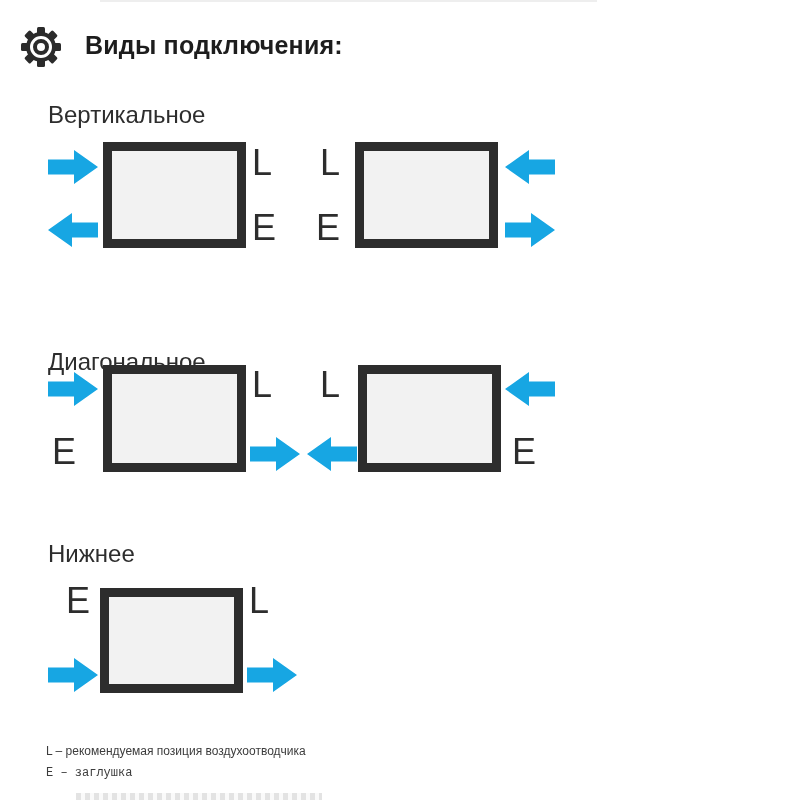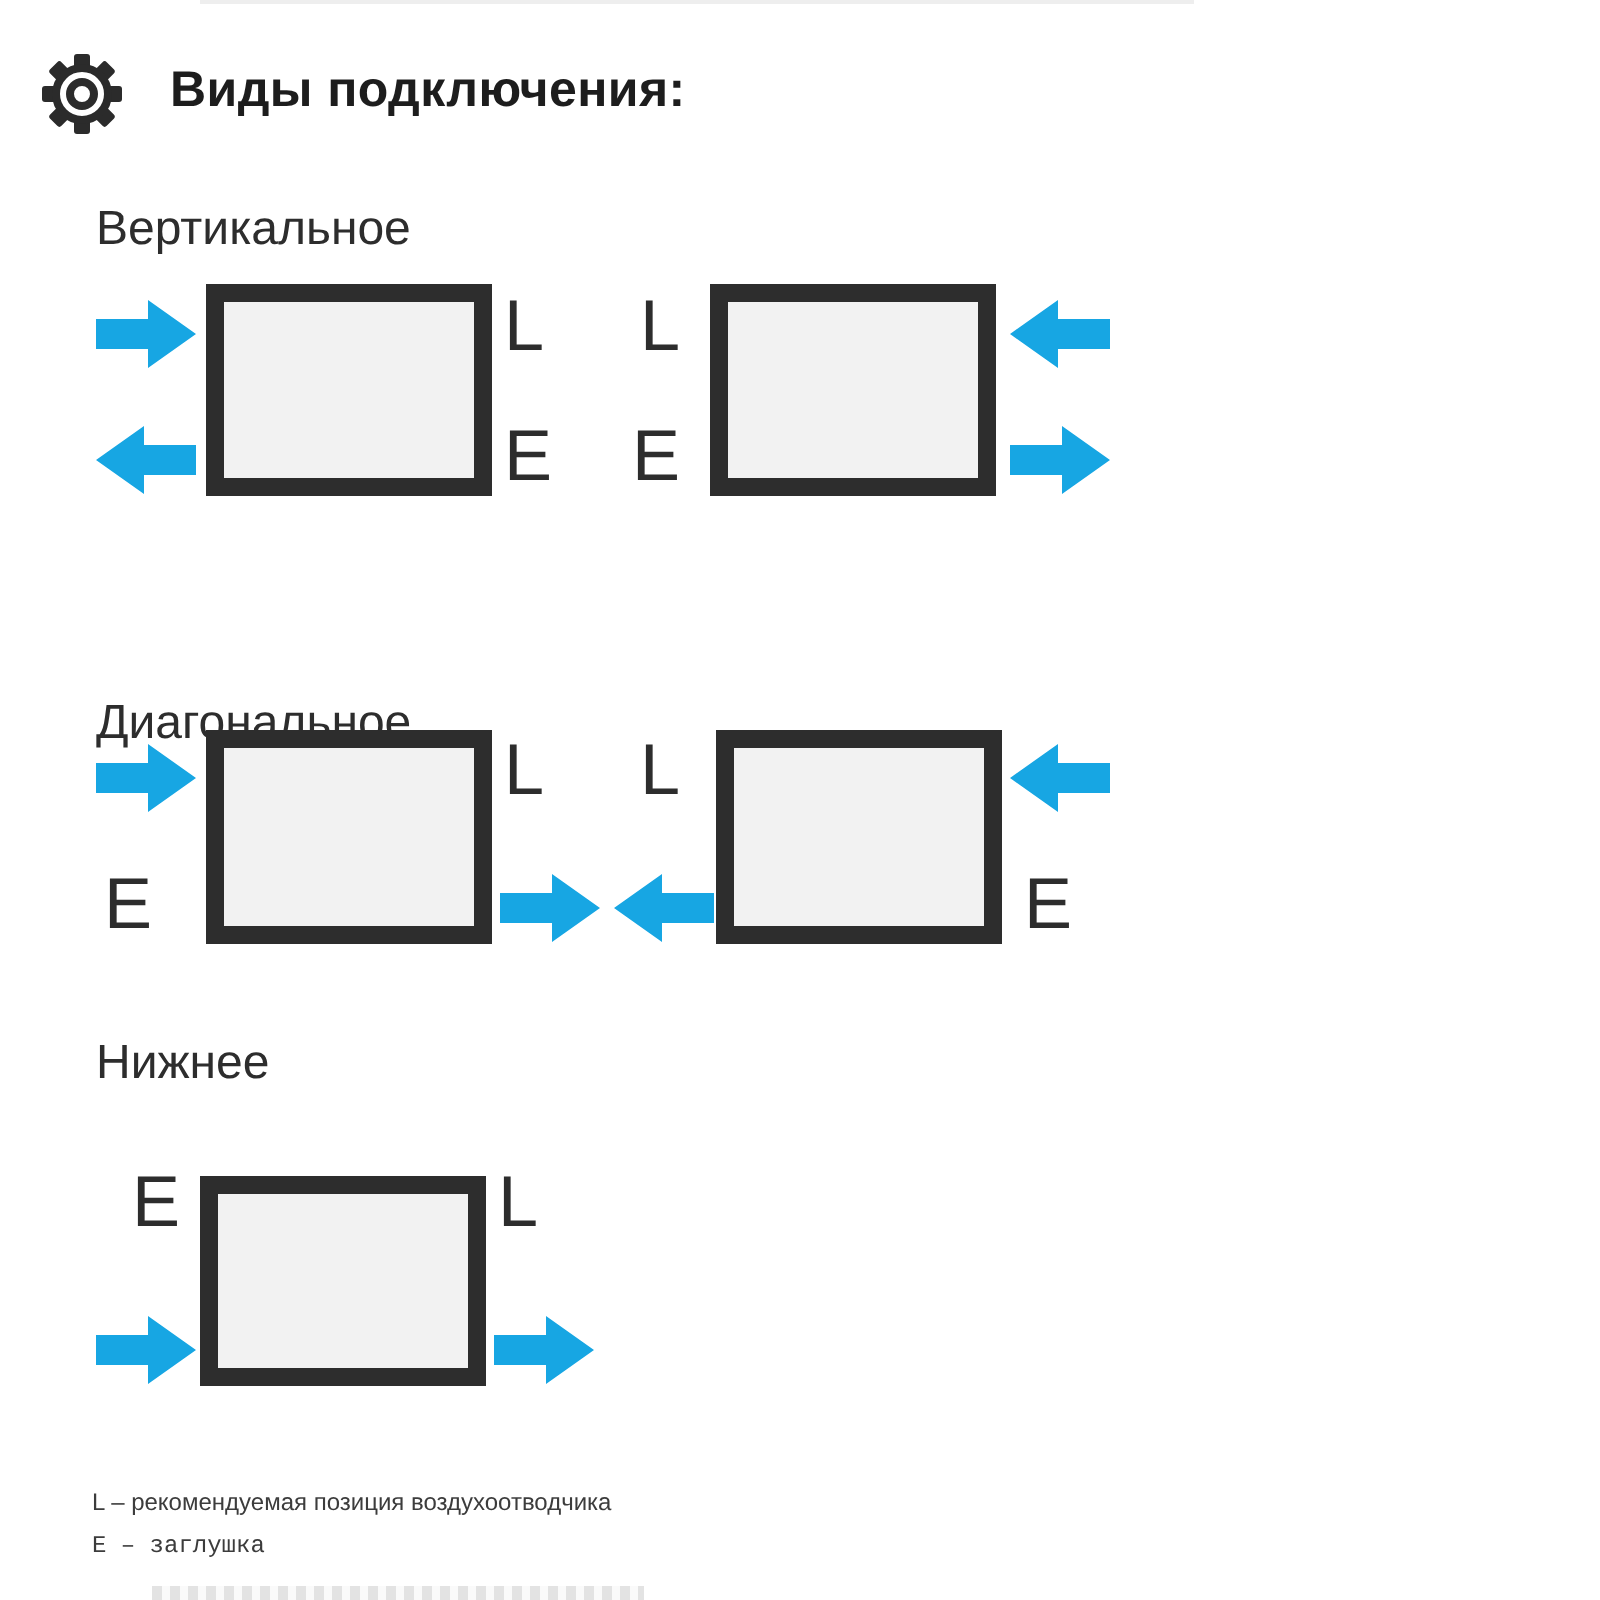--- a/index.html
+++ b/index.html
@@ -101,21 +101,21 @@
   <div class="abs port" style="left:52px;top:434px;">E</div>
   <div class="abs port" style="left:252px;top:367px;">L</div>
   <div class="abs arrow right" style="left:250px;top:437px;"></div>
 
   <div class="abs arrow left" style="left:307px;top:437px;"></div>
   <div class="abs port ra" style="left:316px;top:367px;">L</div>
   <div class="abs box" style="left:358px;top:365px;height:107px;"></div>
   <div class="abs arrow left" style="left:505px;top:372px;"></div>
   <div class="abs port" style="left:512px;top:434px;">E</div>
 
-  <div class="abs sec-title" style="left:48px;top:518px;">Нижнее</div>
+  <div class="abs sec-title" style="left:48px;top:540px;">Нижнее</div>
 
   <div class="abs port" style="left:66px;top:583px;">E</div>
   <div class="abs box" style="left:100px;top:588px;height:105px;"></div>
   <div class="abs port" style="left:249px;top:583px;">L</div>
   <div class="abs arrow right" style="left:48px;top:658px;"></div>
   <div class="abs arrow right" style="left:247px;top:658px;"></div>
 
   <div class="abs legend-line" style="left:46px;top:741px;">L – рекомендуемая позиция воздухоотводчика</div>
   <div class="abs legend-line" style="left:46px;top:763px;font-family:Liberation Mono, monospace;">E – заглушка</div>
 

